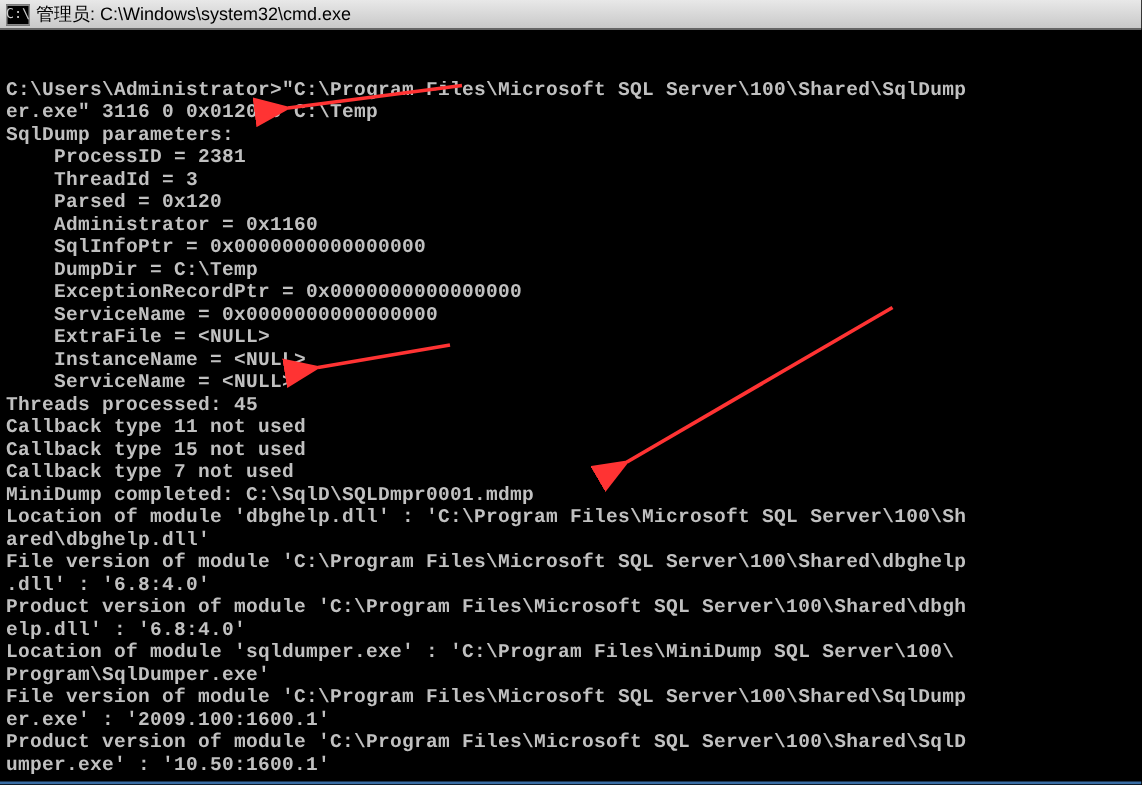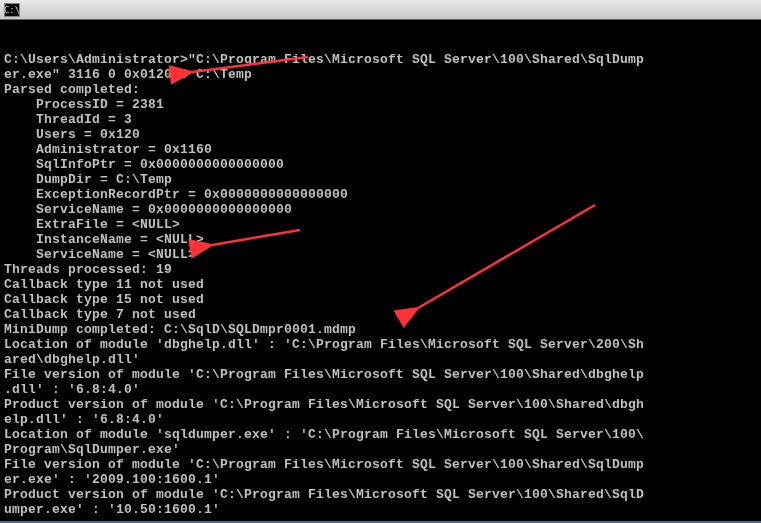--- a/index.html
+++ b/index.html
@@ -64,50 +64,51 @@
       background: #3a6ea5;
     }
   </style>
 </head>
 <body>
 
 <div class="titlebar">
   <div class="titlebar-icon">
     <span>C:\</span>
   </div>
+  <span>管理员: C:\Windows\system32\cmd.exe</span>
 </div>
 
 <div class="console">
 <span></span>
 <span>C:\Users\Administrator&gt;"C:\Program Files\Microsoft SQL Server\100\Shared\SqlDump</span>
 <span>er.exe" 3116 0 0x0120 0 C:\Temp</span>
-<span>Parsed completed:</span>
+<span>SqlDump parameters:</span>
 <span>    ProcessID = 2381</span>
 <span>    ThreadId = 3</span>
-<span>    Users = 0x120</span>
+<span>    Parsed = 0x120</span>
 <span>    Administrator = 0x1160</span>
 <span>    SqlInfoPtr = 0x0000000000000000</span>
 <span>    DumpDir = C:\Temp</span>
 <span>    ExceptionRecordPtr = 0x0000000000000000</span>
 <span>    ServiceName = 0x0000000000000000</span>
 <span>    ExtraFile = &lt;NULL&gt;</span>
 <span>    InstanceName = &lt;NULL&gt;</span>
 <span>    ServiceName = &lt;NULL&gt;</span>
-<span>Threads processed: 19</span>
+<span>Threads processed: 45</span>
 <span>Callback type 11 not used</span>
 <span>Callback type 15 not used</span>
 <span>Callback type 7 not used</span>
 <span>MiniDump completed: C:\SqlD\SQLDmpr0001.mdmp</span>
-<span>Location of module 'dbghelp.dll' : 'C:\Program Files\Microsoft SQL Server\200\Sh</span>
+<span>Location of module 'dbghelp.dll' : 'C:\Program Files\Microsoft SQL Server\100\Sh</span>
 <span>ared\dbghelp.dll'</span>
 <span>File version of module 'C:\Program Files\Microsoft SQL Server\100\Shared\dbghelp</span>
 <span>.dll' : '6.8:4.0'</span>
 <span>Product version of module 'C:\Program Files\Microsoft SQL Server\100\Shared\dbgh</span>
 <span>elp.dll' : '6.8:4.0'</span>
-<span>Location of module 'sqldumper.exe' : 'C:\Program Files\Microsoft SQL Server\100\</span>
+<span>Location of module 'sqldumper.exe' : 'C:\Program Files\MiniDump SQL Server\100\</span>
 <span>Program\SqlDumper.exe'</span>
 <span>File version of module 'C:\Program Files\Microsoft SQL Server\100\Shared\SqlDump</span>
 <span>er.exe' : '2009.100:1600.1'</span>
 <span>Product version of module 'C:\Program Files\Microsoft SQL Server\100\Shared\SqlD</span>
 <span>umper.exe' : '10.50:1600.1'</span>
 </div>
 
 <svg class="arrow-svg" width="761" height="523">
   <defs>
     <marker id="arrowhead" markerWidth="10" markerHeight="8" refX="1" refY="4" orient="auto">

